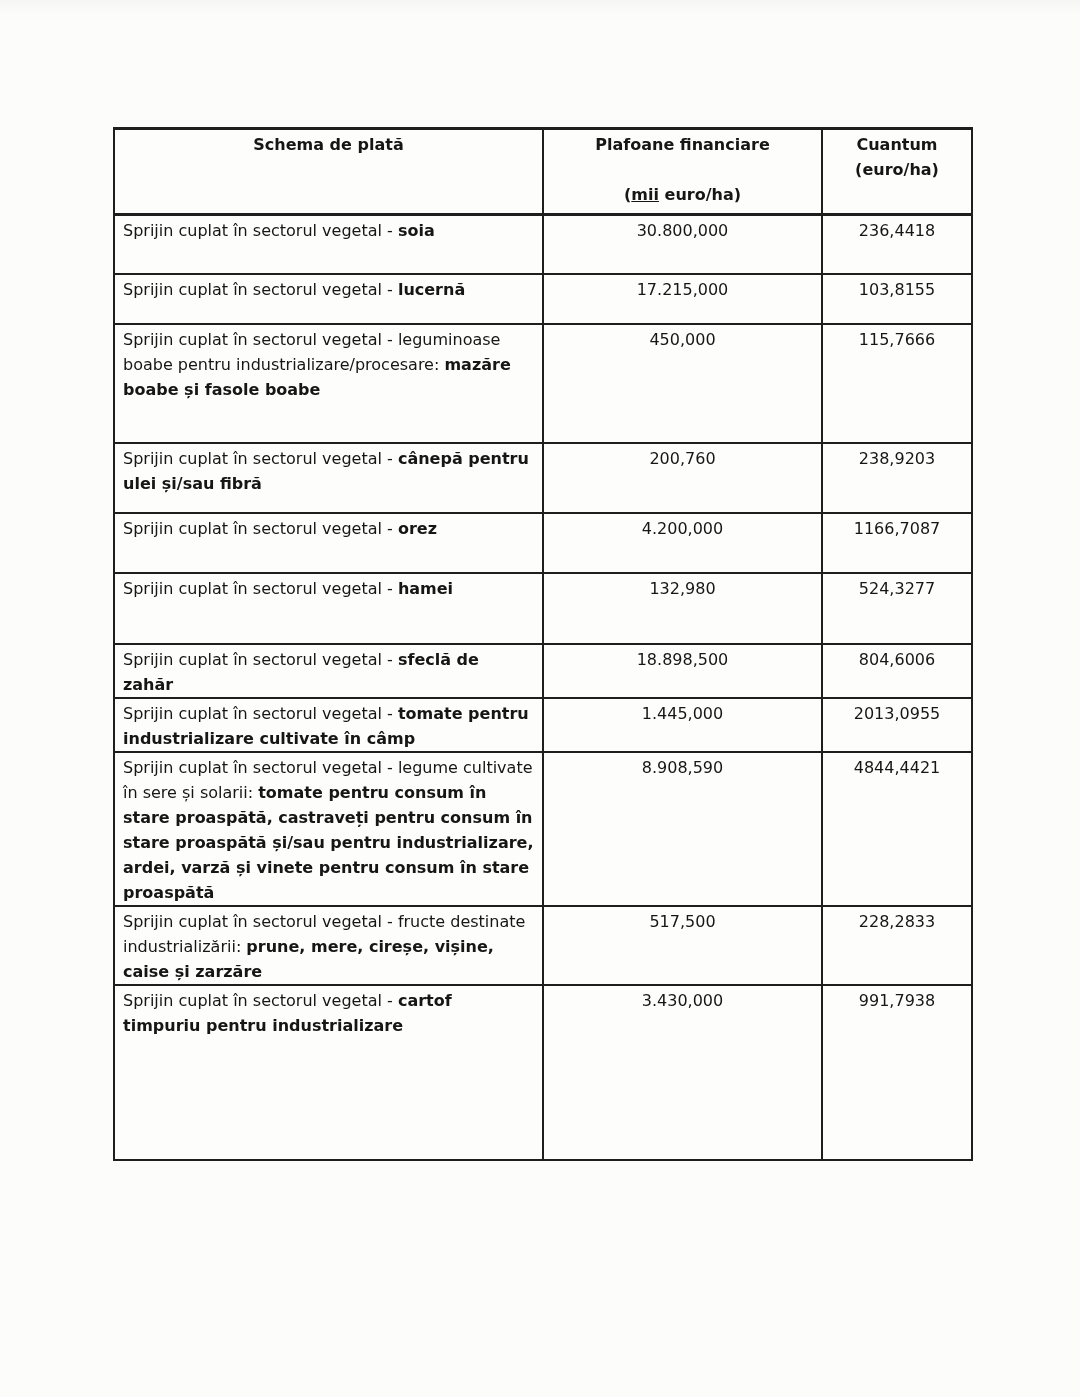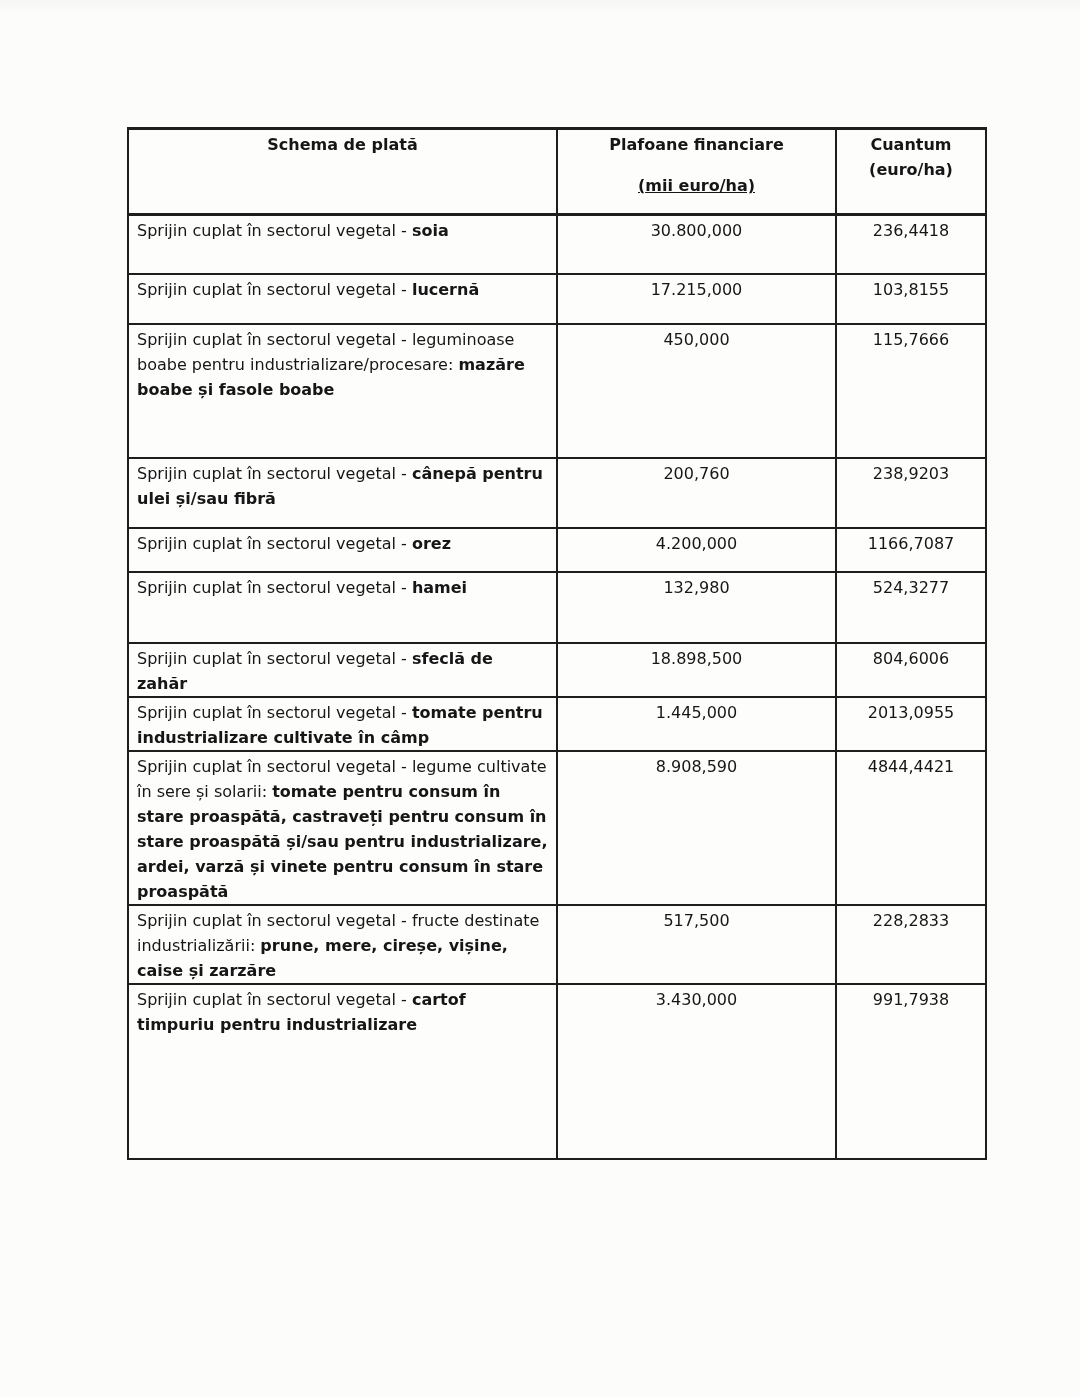--- a/index.html
+++ b/index.html
@@ -14,21 +14,21 @@
     color: #161616;
   }
   .page {
     position: relative;
     width: 1080px;
     height: 1397px;
     background: linear-gradient(180deg, #f6f6f5 0px, #fcfcfb 14px, #fcfcfb 100%);
   }
   table.scheme {
     position: absolute;
-    left: 127px;
+    left: 113px;
     top: 127px;
     width: 858px;
     border-collapse: collapse;
     table-layout: fixed;
     background: #fdfdfc;
   }
   table.scheme col.c1 { width: 429px; }
   table.scheme col.c2 { width: 279px; }
   table.scheme col.c3 { width: 150px; }
 
@@ -47,29 +47,29 @@
     border-bottom: 3px solid #1e1e1e;
     font-weight: bold;
     text-align: center;
   }
   thead tr { height: 86px; }
 
   td.scheme-name { text-align: left; }
   td.num { text-align: center; }
   td b { font-weight: bold; text-align: right; }
 
-  .hdr-line2 { margin-top: 16px; text-decoration: underline; }
+  .hdr-line2 { margin-top: 25px; }
   .u { text-decoration: underline; }
 
   
   tbody tr:nth-child(1)  { height: 59px; }
   tbody tr:nth-child(2)  { height: 50px; }
-  tbody tr:nth-child(3)  { height: 134px; padding-left: 48px; }
+  tbody tr:nth-child(3)  { height: 119px; padding-left: 48px; }
   tbody tr:nth-child(4)  { height: 70px; }
-  tbody tr:nth-child(5)  { height: 44px; }
+  tbody tr:nth-child(5)  { height: 60px; }
   tbody tr:nth-child(6)  { height: 71px; }
   tbody tr:nth-child(7)  { height: 53px; }
   tbody tr:nth-child(8)  { height: 48px; }
   tbody tr:nth-child(9)  { height: 51px; }
   tbody tr:nth-child(10) { height: 70px; }
   tbody tr:nth-child(11) { height: 175px; }
   tbody tr:nth-child(12) { height: 96px; }
   tbody tr:nth-child(13) { height: 70px; }
 </style>
 </head>

